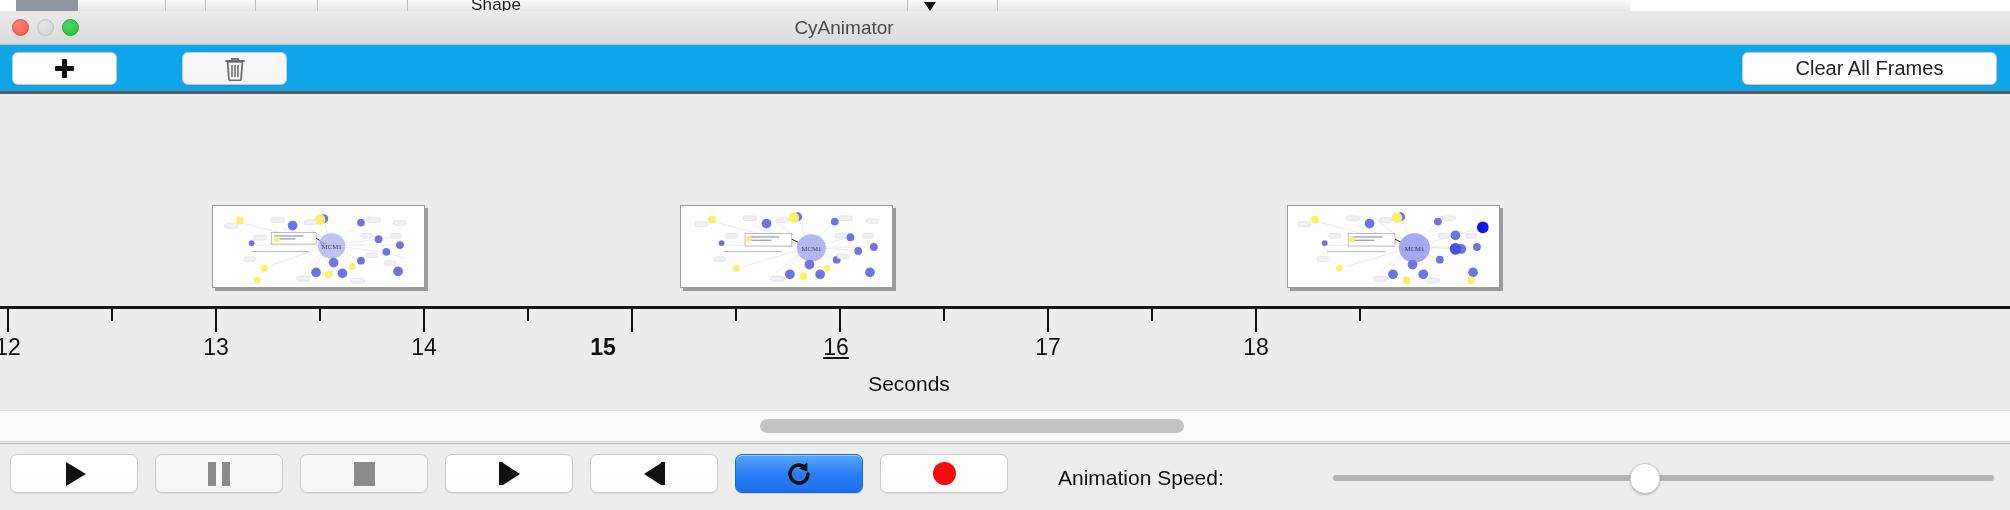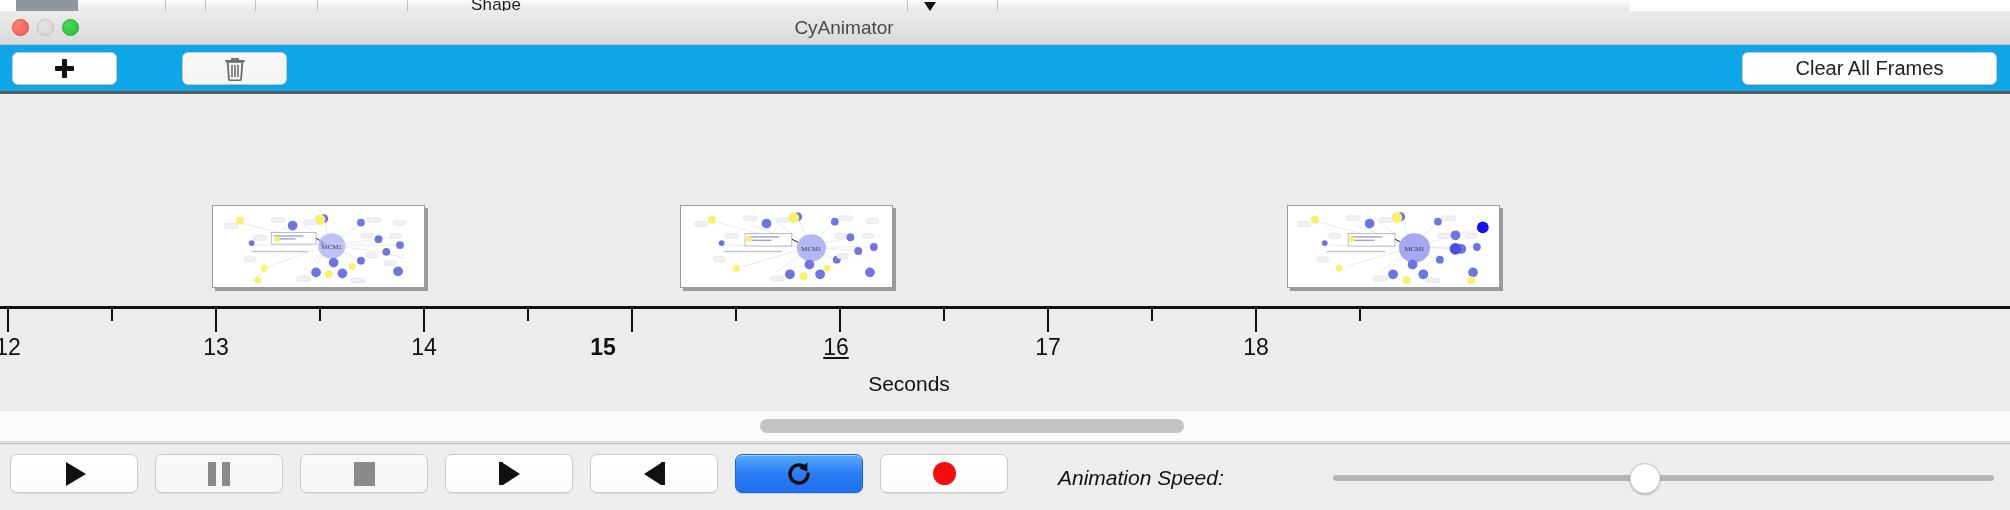--- a/index.html
+++ b/index.html
@@ -281,21 +281,20 @@
     border-radius: 50%;
     background: #f60c0c;
   }
 
   .speed-label {
     position: absolute;
     left: 1058px; top: 0;
     line-height: 67px;
     font-size: 21px;
     color: #111;
-    font-style: italic;
   }
   .slider {
     position: absolute;
     left: 1333px; top: 31px;
     width: 661px; height: 6px;
   }
   .slider-track {
     position: absolute;
     left: 0; top: 0;
     width: 661px; height: 6px;

